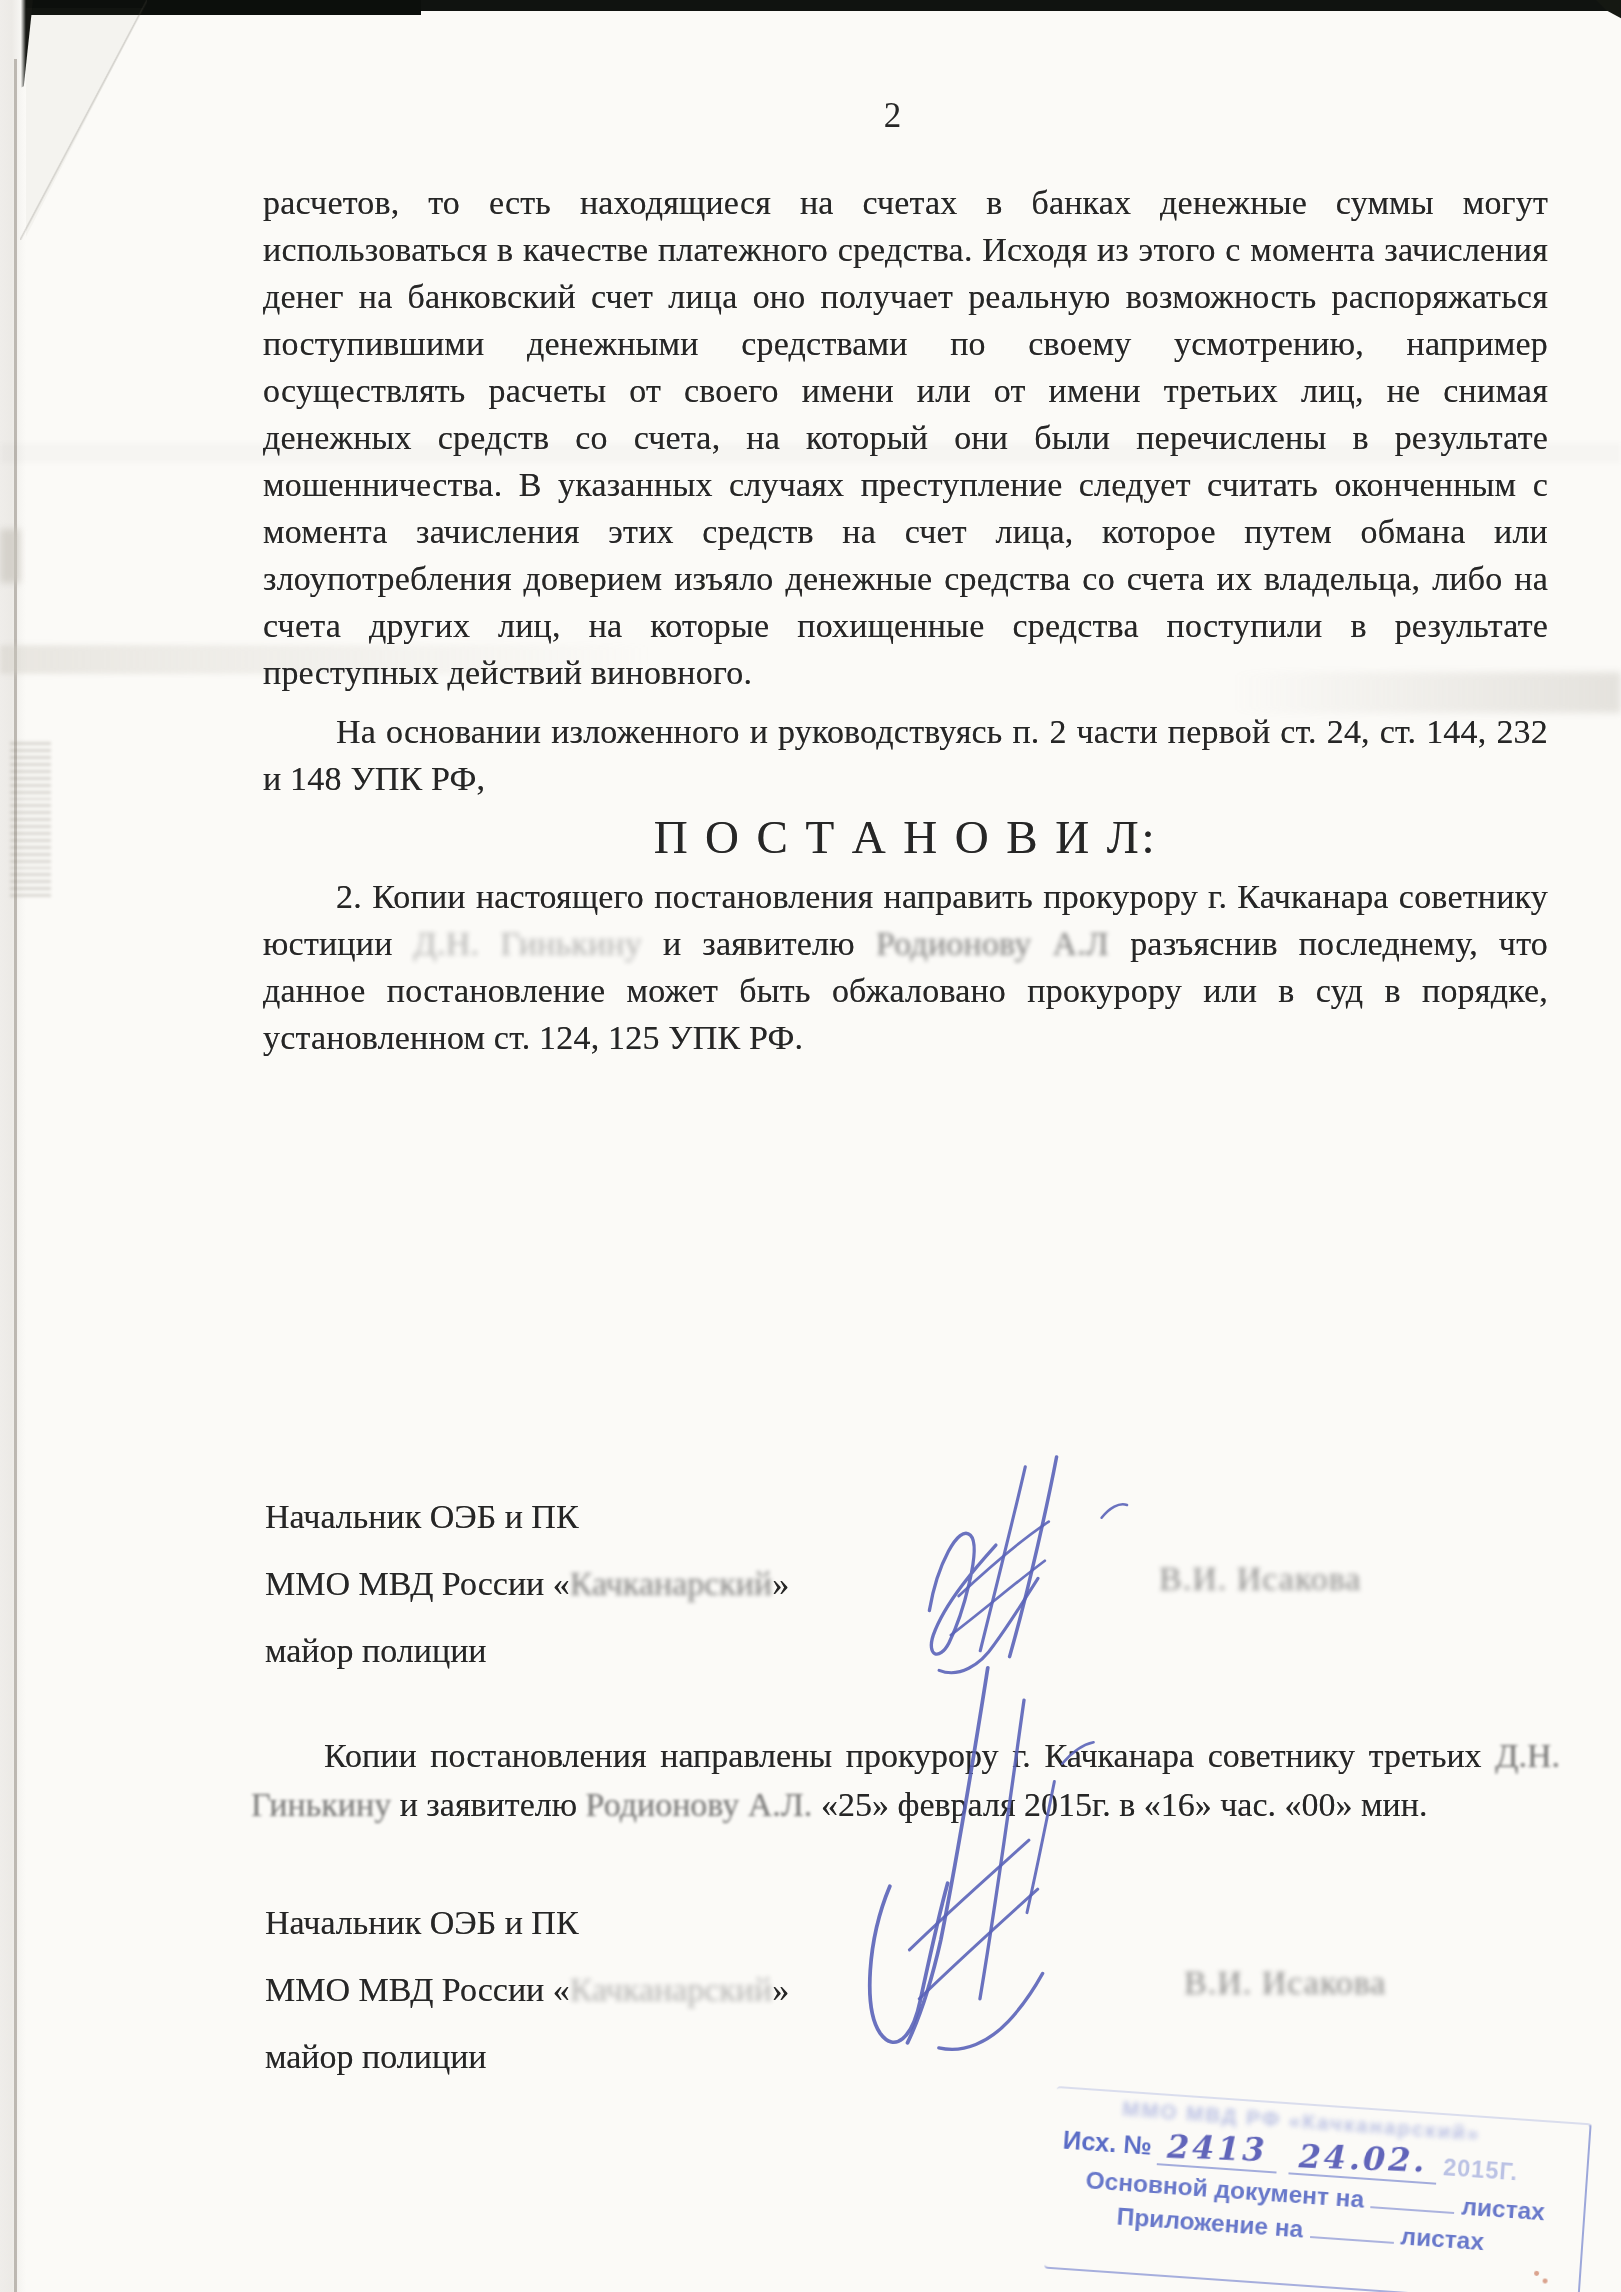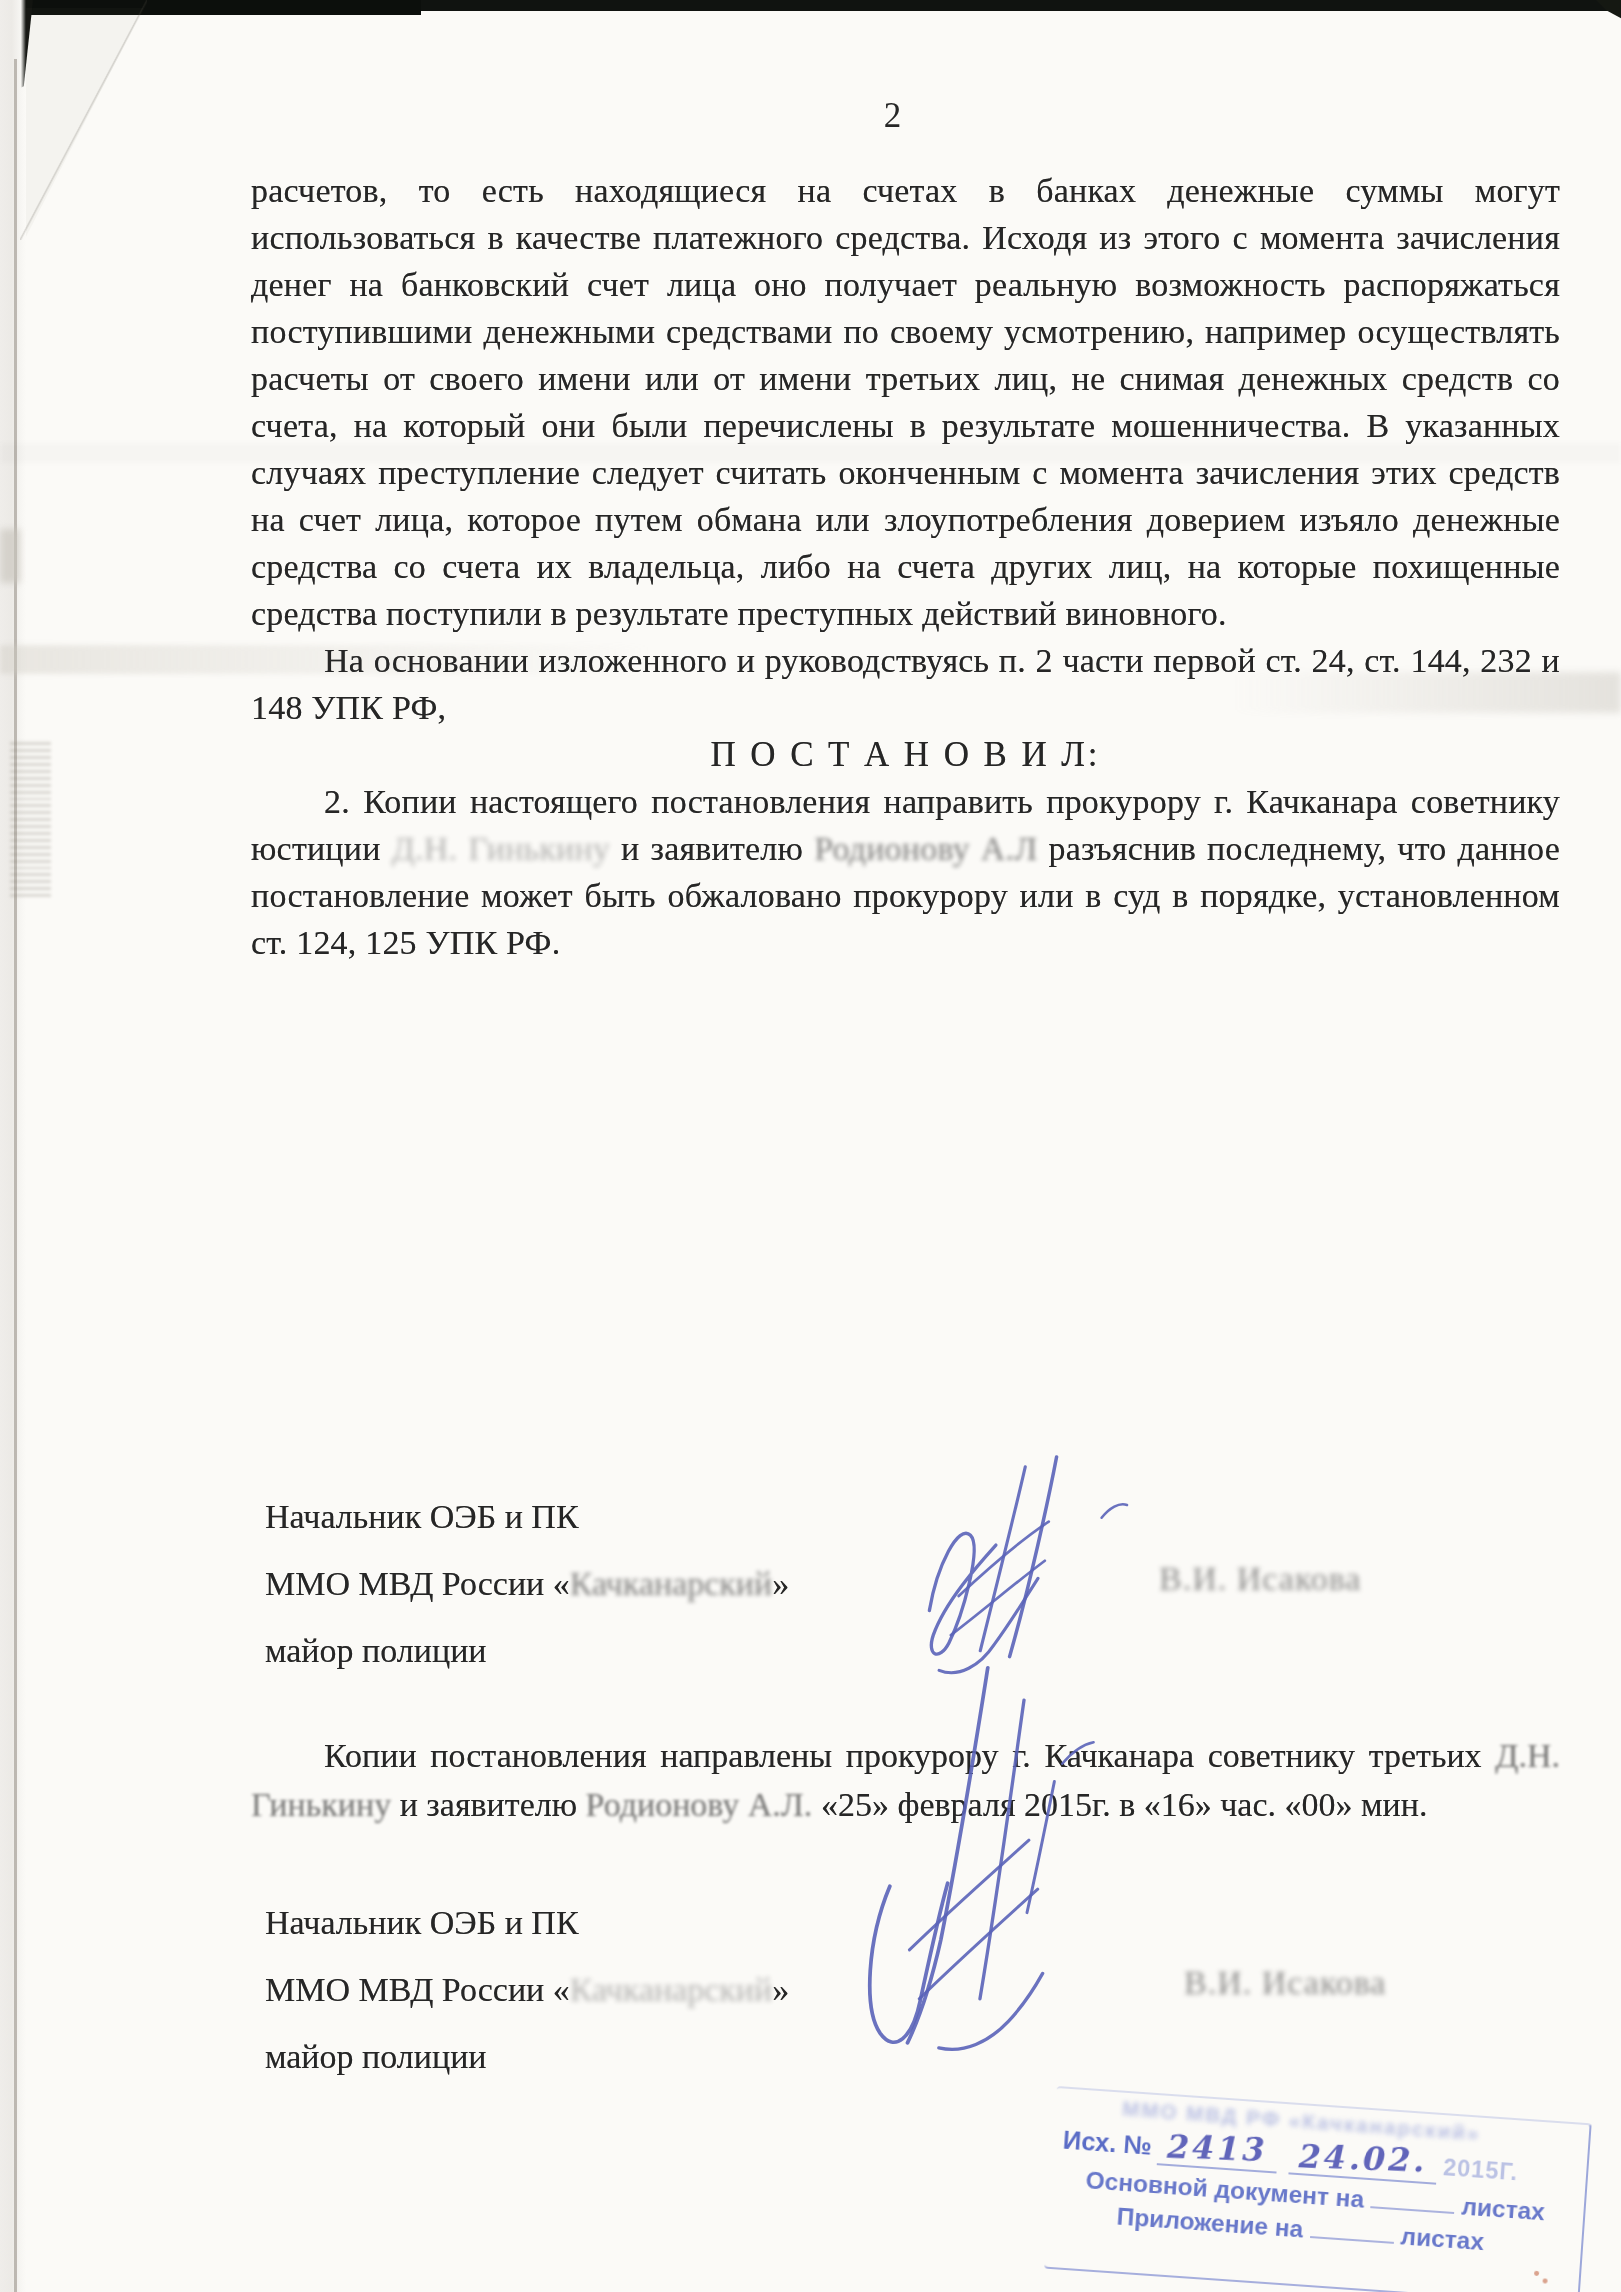--- a/index.html
+++ b/index.html
@@ -33,23 +33,23 @@
   .band-faint{position:absolute;left:0;top:443px;width:1621px;height:19.6px;background:rgba(60,55,45,.022);filter:blur(2px);}
 
   
   .page-num{position:absolute;left:863px;top:96px;width:59px;font-size:35px;text-align:center;}
   .doc-body{
     position:absolute;left:251px;top:167px;width:1309px;
     font-size:34px;line-height:47px;text-align:justify;
     letter-spacing:0.2px;
     text-shadow:0 0 0.5px rgba(20,20,20,.55);
   }
-  .doc-body p{margin:0;text-indent:73px;font-family:Liberation Serif, serif;}
+  .doc-body p{margin:12px;text-indent:73px;font-family:Liberation Serif, serif;}
   .doc-body p.no-indent{text-indent:0;}
-  .heading{margin:0;text-align:center;text-indent:0 !important;letter-spacing:2.9px;font-size:35px;}
+  .heading{margin:0;text-align:center;text-indent:0 !important;letter-spacing:2.9px;font-size:47px;}
   .erased{filter:blur(2.9px);opacity:.32;}
   .smeared{filter:blur(2px);opacity:.55;}
   .smeared-light{filter:blur(1.6px);opacity:.62;}
 
   .sig-block{position:absolute;left:251px;width:882px;font-size:34px;line-height:53px;text-shadow:0 0 0.5px rgba(20,20,20,.5);}
   .sig-block p{margin:14px;}
   .sig1{top:1476px;}
   .sig2{top:1882px;}
   .dispatch{
     position:absolute;left:251px;top:1731px;width:1309px;

